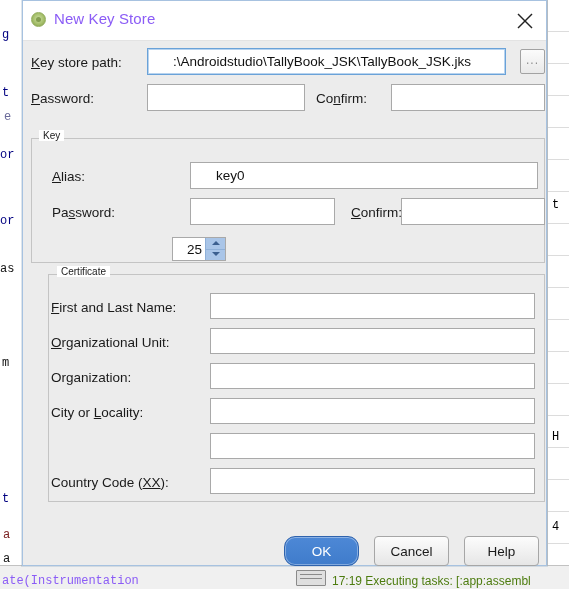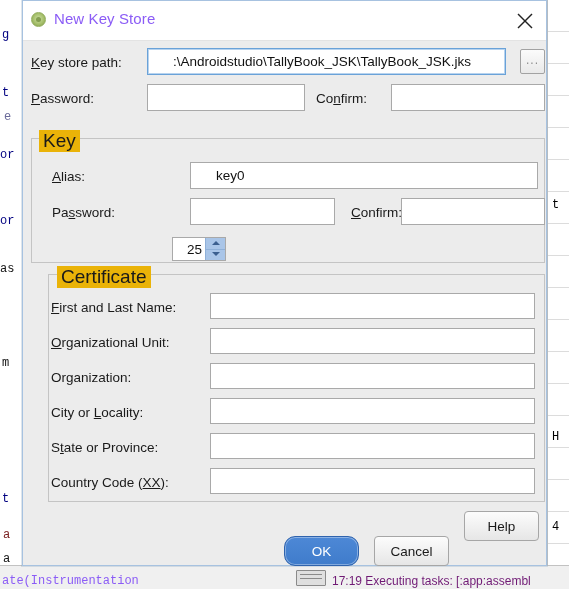--- a/index.html
+++ b/index.html
@@ -39,21 +39,21 @@
     background:#f0f0f0;border-top:1px solid #c2c2c2;
   }
   .bg-status-code{
     position:absolute;left:2px;bottom:1px;
     font-family:"Liberation Mono","DejaVu Sans Mono",monospace;
     font-size:12px;color:#8b5cf6;white-space:nowrap;
   }
   .bg-status-task{
     position:absolute;left:332px;bottom:1px;
     font-family:"Liberation Sans","DejaVu Sans",sans-serif;
-    font-size:12px;color:#701a75;white-space:nowrap;
+    font-size:12px;color:#4d7c0f;white-space:nowrap;
   }
   .bg-status-icon{
     position:absolute;left:296px;bottom:3px;width:28px;height:14px;
     border:1px solid #8a8a8a;background:#dfdfdf;border-radius:1px;
   }
   .bg-status-icon:before{
     content:"";position:absolute;left:3px;top:3px;right:3px;height:1px;
     background:#8a8a8a;box-shadow:0 4px 0 #8a8a8a;
   }
 
@@ -116,22 +116,22 @@
     font-size:12px;color:#555;text-align:center;
   }
   .browse-btn span{position:absolute;left:0;right:0;top:3px;letter-spacing:1px;color:#8d8d8d;}
 
   
   .group{
     position:absolute;box-sizing:border-box;
     border:1px solid #c4c4c4;
   }
   .group-title{
-    position:absolute;background:#eab308;
-    font-size:19px;color:#1a1a1a;padding:0 4px;
+    position:absolute;background:#ffffff;
+    font-size:10px;color:#1a1a1a;padding:0 4px;
   }
 
   
   .spinner{
     position:absolute;box-sizing:border-box;
     border:1px solid #a9a9a9;background:#fff;
   }
   .spinner .sv{
     position:absolute;left:0;right:20px;top:0;bottom:0;
     font-size:13.5px;color:#111;text-align:right;padding-right:3px;
@@ -296,33 +296,32 @@
   <div class="lbl" style="left:28px;top:369px;"><span>Or</span><u>g</u><span>anization:</span></div>
   <div class="tf" style="left:187px;top:362px;width:325px;height:26px;">
     <span class="tf-val"></span>
   </div>
 
   <div class="lbl" style="left:28px;top:404px;"><span>City or </span><u>L</u><span>ocality:</span></div>
   <div class="tf" style="left:187px;top:397px;width:325px;height:26px;">
     <span class="tf-val"></span>
   </div>
 
-  <div class="lbl" style="left:28px;top:439px;"><span>S</span><u>t</u><span>ate or Province:</span></div>
   <div class="tf" style="left:187px;top:432px;width:325px;height:26px;">
     <span class="tf-val"></span>
   </div>
 
   <div class="lbl" style="left:28px;top:474px;"><span>Country Code (</span><u>XX</u><span>):</span></div>
   <div class="tf" style="left:187px;top:467px;width:325px;height:26px;">
     <span class="tf-val"></span>
   </div>
 
   <div class="btn default" style="left:261px;top:535px;width:75px;border-radius:11px;">
     <span>OK</span>
   </div>
   <div class="btn normal" style="left:351px;top:535px;width:75px;">
     <span>Cancel</span>
   </div>
-  <div class="btn normal" style="left:441px;top:510px;width:75px;">
+  <div class="btn normal" style="left:441px;top:535px;width:75px;">
     <span>Help</span>
   </div>
 
 </div>
 
 </body></html>

